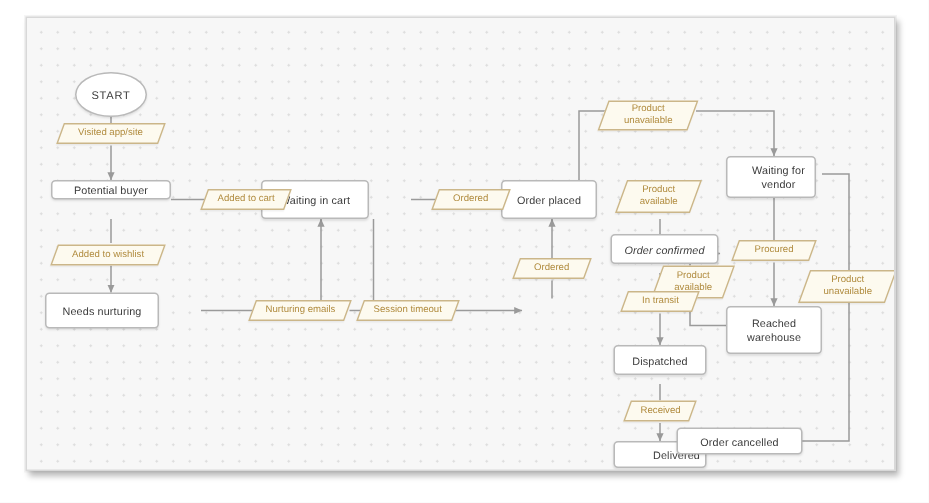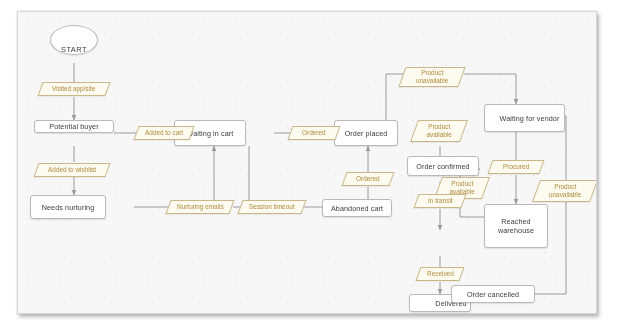--- a/index.html
+++ b/index.html
@@ -115,56 +115,56 @@
         <path d="M548,188 L548,282 L497,282" marker-end="url(#ah)"></path>
 
         <path d="M422,170 L422,182"></path>
         <path d="M422,197 L422,218" marker-end="url(#ah)"></path>
 
         <path d="M422,244 L422,255"></path>
         <path d="M422,270 L422,282" marker-end="url(#ah)"></path>
       </g>
     </svg>
 
-    <div class="node start" style="left:32px;top:13px;width:48px;height:30px;align-items:flex-end;">
+    <div class="node start" style="left:32px;top:36px;width:48px;height:30px;">
       <span>START</span>
     </div>
 
     <div class="node" style="left:16px;top:108px;width:80px;height:13px;text-align:center;">
       <span>Potential buyer</span>
     </div>
 
     <div class="node" style="left:156px;top:108px;width:72px;height:26px;">
       <span>Waiting in cart</span>
     </div>
 
     <div class="node" style="left:316px;top:108px;width:64px;height:26px;text-align:center;">
       <span>Order placed</span>
     </div>
 
     <div class="node" style="left:12px;top:183px;width:76px;height:24px;">
       <span>Needs nurturing</span>
     </div>
 
-    <div class="node" style="left:304px;top:187px;width:70px;height:18px;">
-      <span>Abandoned cart</span>
-    </div>
-
-    <div class="node" style="left:466px;top:92px;width:81px;height:28px;padding-left:12px;">
+
+    <div class="node" style="left:466px;top:92px;width:60px;height:28px;padding-left:12px;">
       <span>Waiting for vendor</span>
     </div>
 
-    <div class="node" style="left:389px;top:144px;width:72px;height:20px;">
+    <div class="node" style="left:389px;top:144px;width:72px;height:20px;font-style:italic;">
       <span>Order confirmed</span>
     </div>
 
-    <div class="node" style="left:466px;top:192px;width:64px;height:44px;">
+    <div class="node" style="left:466px;top:192px;width:64px;height:32px;">
       <span>Reached warehouse</span>
     </div>
 
+    <div class="node" style="left:391px;top:218px;width:62px;height:20px;">
+      <span>Dispatched</span>
+    </div>
 
     <div class="node" style="left:391px;top:282px;width:62px;height:18px;padding-left:24px;">
       <span>Delivered</span>
     </div>
 
     <div class="node" style="left:433px;top:273px;width:84px;height:18px;">
       <span>Order cancelled</span>
     </div>
 
     <div class="evt" style="left:22px;top:70px;width:68px;height:14px;">

